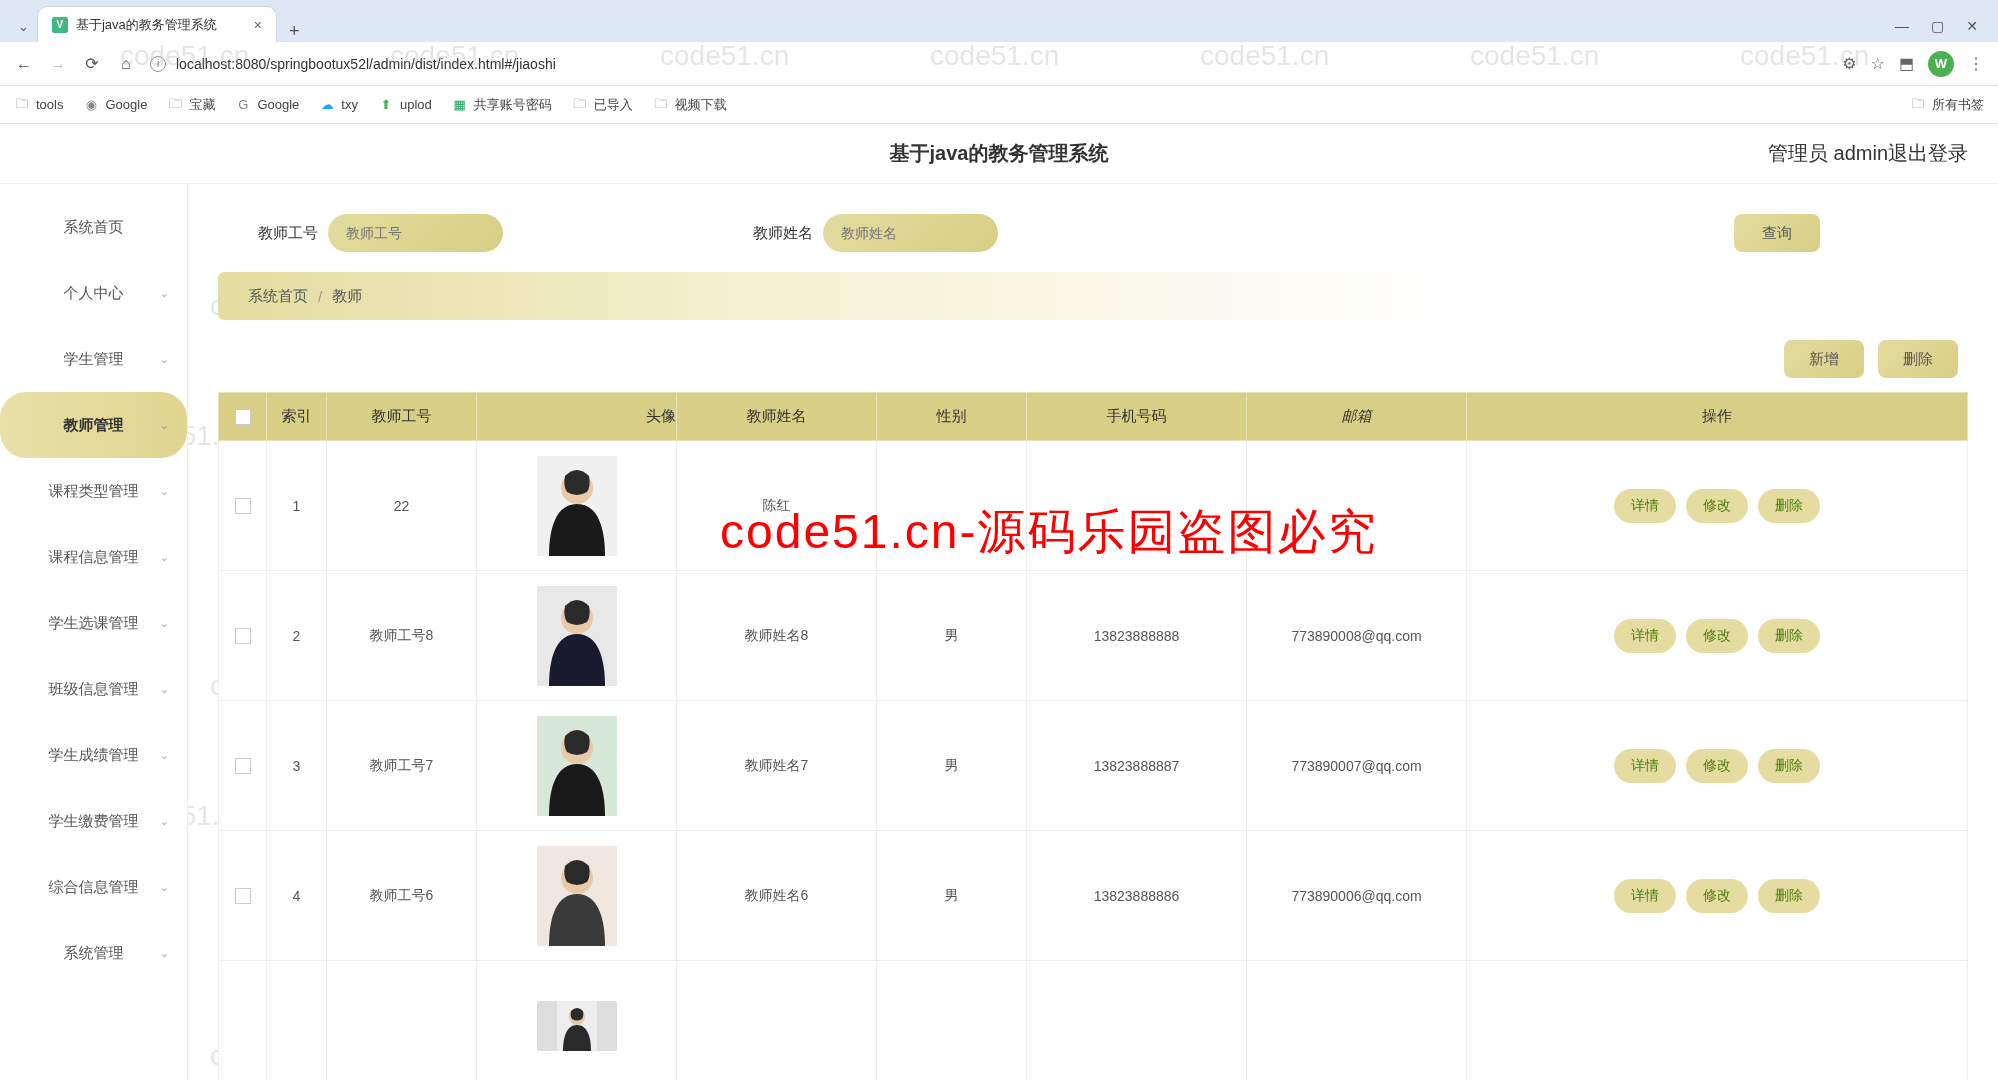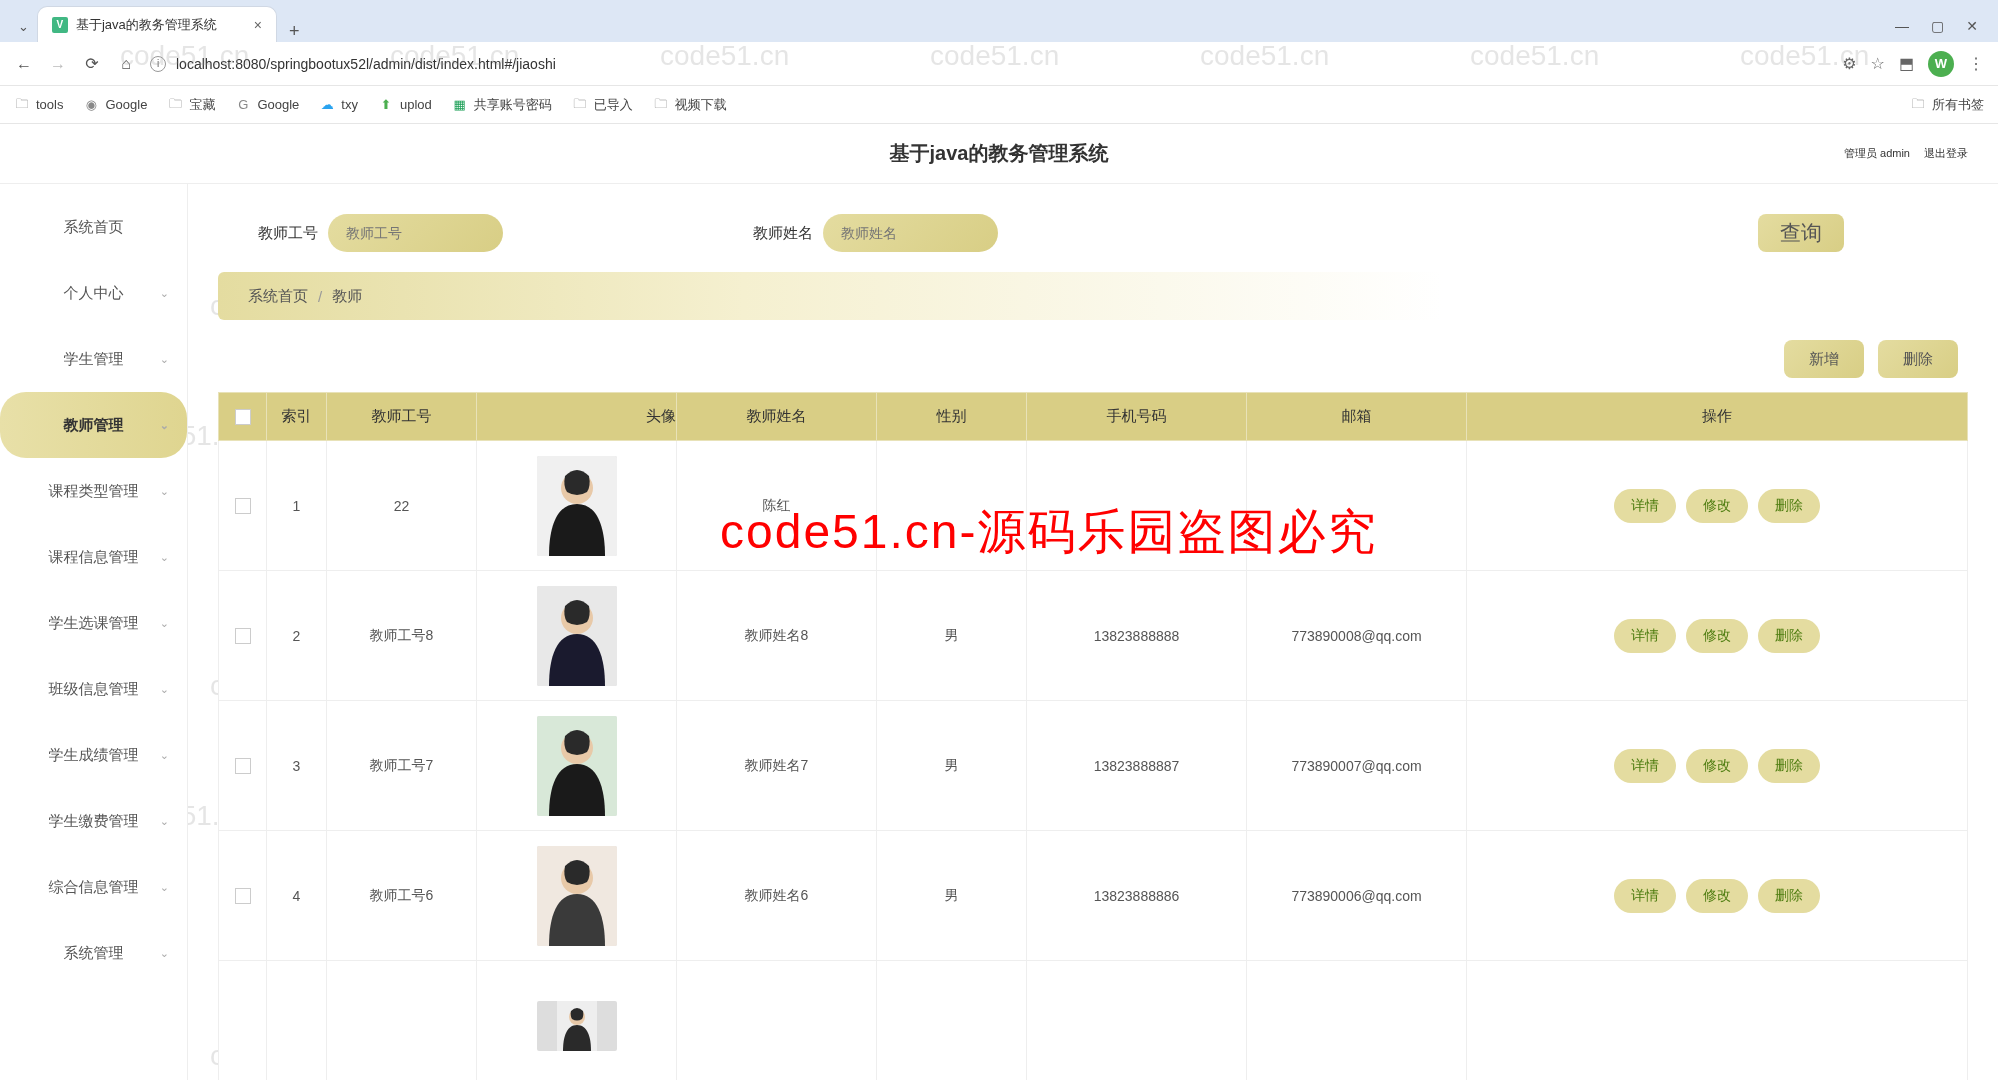--- a/index.html
+++ b/index.html
@@ -29,34 +29,34 @@
 
 .bookmarks { height: 38px; background: #fff; display: flex; align-items: center; padding: 0 14px; gap: 20px; border-bottom: 1px solid #e6e6e6; font-size: 13px; color: #444; }
 .bookmarks .bm { display: flex; align-items: center; gap: 6px; cursor: pointer; }
 .bookmarks .bm-icon { width: 16px; height: 16px; display: flex; align-items: center; justify-content: center; color: #888; }
 .bookmarks .spacer { flex: 1; }
 
 
 .app { position: relative; height: calc(100% - 124px); }
 .topbar { height: 60px; background: #fff; display: flex; align-items: center; padding: 0 30px; border-bottom: 1px solid #eee; position: relative; z-index: 5; }
 .topbar .title { position: absolute; left: 50%; transform: translateX(-50%); font-size: 20px; font-weight: bold; color: #333; }
-.topbar .right { margin-left: auto; display: flex; align-items: center; gap: 14px; font-size: 11px; color: #333; }
+.topbar .right { margin-left: auto; display: flex; align-items: center; gap: 0; font-size: 20px; color: #333; }
 
 .main { display: flex; height: calc(100% - 60px); }
 .sidebar { width: 188px; background: #fff; border-right: 1px solid #eee; padding-top: 10px; position: relative; z-index: 5; }
 .side-item { height: 66px; display: flex; align-items: center; justify-content: center; font-size: 15px; color: #555; cursor: pointer; position: relative; }
 .side-item.active { background: linear-gradient(90deg, #e8e0a8, #dfd590); color: #333; font-weight: 700; border-radius: 26px; }
 .side-item .chev { position: absolute; right: 18px; color: #aaa; font-size: 11px; }
 
 .content { flex: 1; padding: 20px 30px; position: relative; z-index: 5; }
 .search-row { display: flex; align-items: center; gap: 30px; padding: 10px 40px 20px; }
 .search-group { display: flex; align-items: center; gap: 10px; }
 .search-group label { font-size: 15px; color: #333; }
 .search-group .inp { width: 175px; height: 38px; border-radius: 20px; border: none; background: linear-gradient(135deg, #e4dca0, #d8ce85); padding: 0 18px; color: #888; font-size: 14px; }
-.search-btn { width: 86px; height: 38px; border-radius: 8px; border: none; background: linear-gradient(135deg, #e4dca0, #d8ce85); color: #555; font-size: 21px; cursor: pointer; margin-left: auto; margin-right: 84px; }
+.search-btn { width: 86px; height: 38px; border-radius: 8px; border: none; background: linear-gradient(135deg, #e4dca0, #d8ce85); color: #555; font-size: 15px; cursor: pointer; margin-left: auto; margin-right: 108px; }
 
 .crumb-bar { height: 48px; background: linear-gradient(90deg, #e4dca0, #f5f0d0 30%, #fff 70%); border-radius: 6px; display: flex; align-items: center; padding: 0 30px; font-size: 15px; color: #555; margin-bottom: 20px; }
 .crumb-bar .sep { margin: 0 10px; color: #999; }
 
 .action-row { display: flex; justify-content: flex-end; gap: 14px; margin-bottom: 14px; padding-right: 10px; }
 .action-row button { width: 80px; height: 38px; border-radius: 8px; border: none; background: linear-gradient(135deg, #e4dca0, #d8ce85); color: #555; font-size: 15px; cursor: pointer; }
 
 .tbl { width: 100%; border-collapse: collapse; }
 .tbl th { background: #d9ce85; height: 48px; font-size: 15px; color: #333; font-weight: 500; border: 1px solid #e8e2b8; }
 .tbl td { border: 1px solid #eee; height: 130px; text-align: center; font-size: 14px; color: #555; background: #fff; }
@@ -65,21 +65,21 @@
 .avatar-cell { width: 80px; height: 100px; margin: 0 auto; background: #ddd; border-radius: 2px; display: flex; align-items: center; justify-content: center; overflow: hidden; }
 .avatar-cell svg { width: 100%; height: 100%; }
 .ops { display: flex; gap: 10px; justify-content: center; }
 .ops button { width: 62px; height: 34px; border-radius: 18px; border: none; background: #e4dca0; color: #4d7c0f; font-size: 14px; cursor: pointer; }
 .col-idx { width: 60px; margin-top: 28px; }
 .col-id { width: 150px; }
 .col-av { width: 200px; text-align: right; }
 .col-name { width: 200px; }
 .col-sex { width: 150px; }
 .col-phone { width: 220px; margin-left: 8px; }
-.col-mail { width: 220px; }
+.col-mail { width: 220px; font-style: italic; }
 </style>
 </head>
 <body>
 
 <div class="watermark">
   <span style="top:40px;left:120px">code51.cn</span>
   <span style="top:40px;left:390px">code51.cn</span>
   <span style="top:40px;left:660px">code51.cn</span>
   <span style="top:40px;left:930px">code51.cn</span>
   <span style="top:40px;left:1200px">code51.cn</span>

